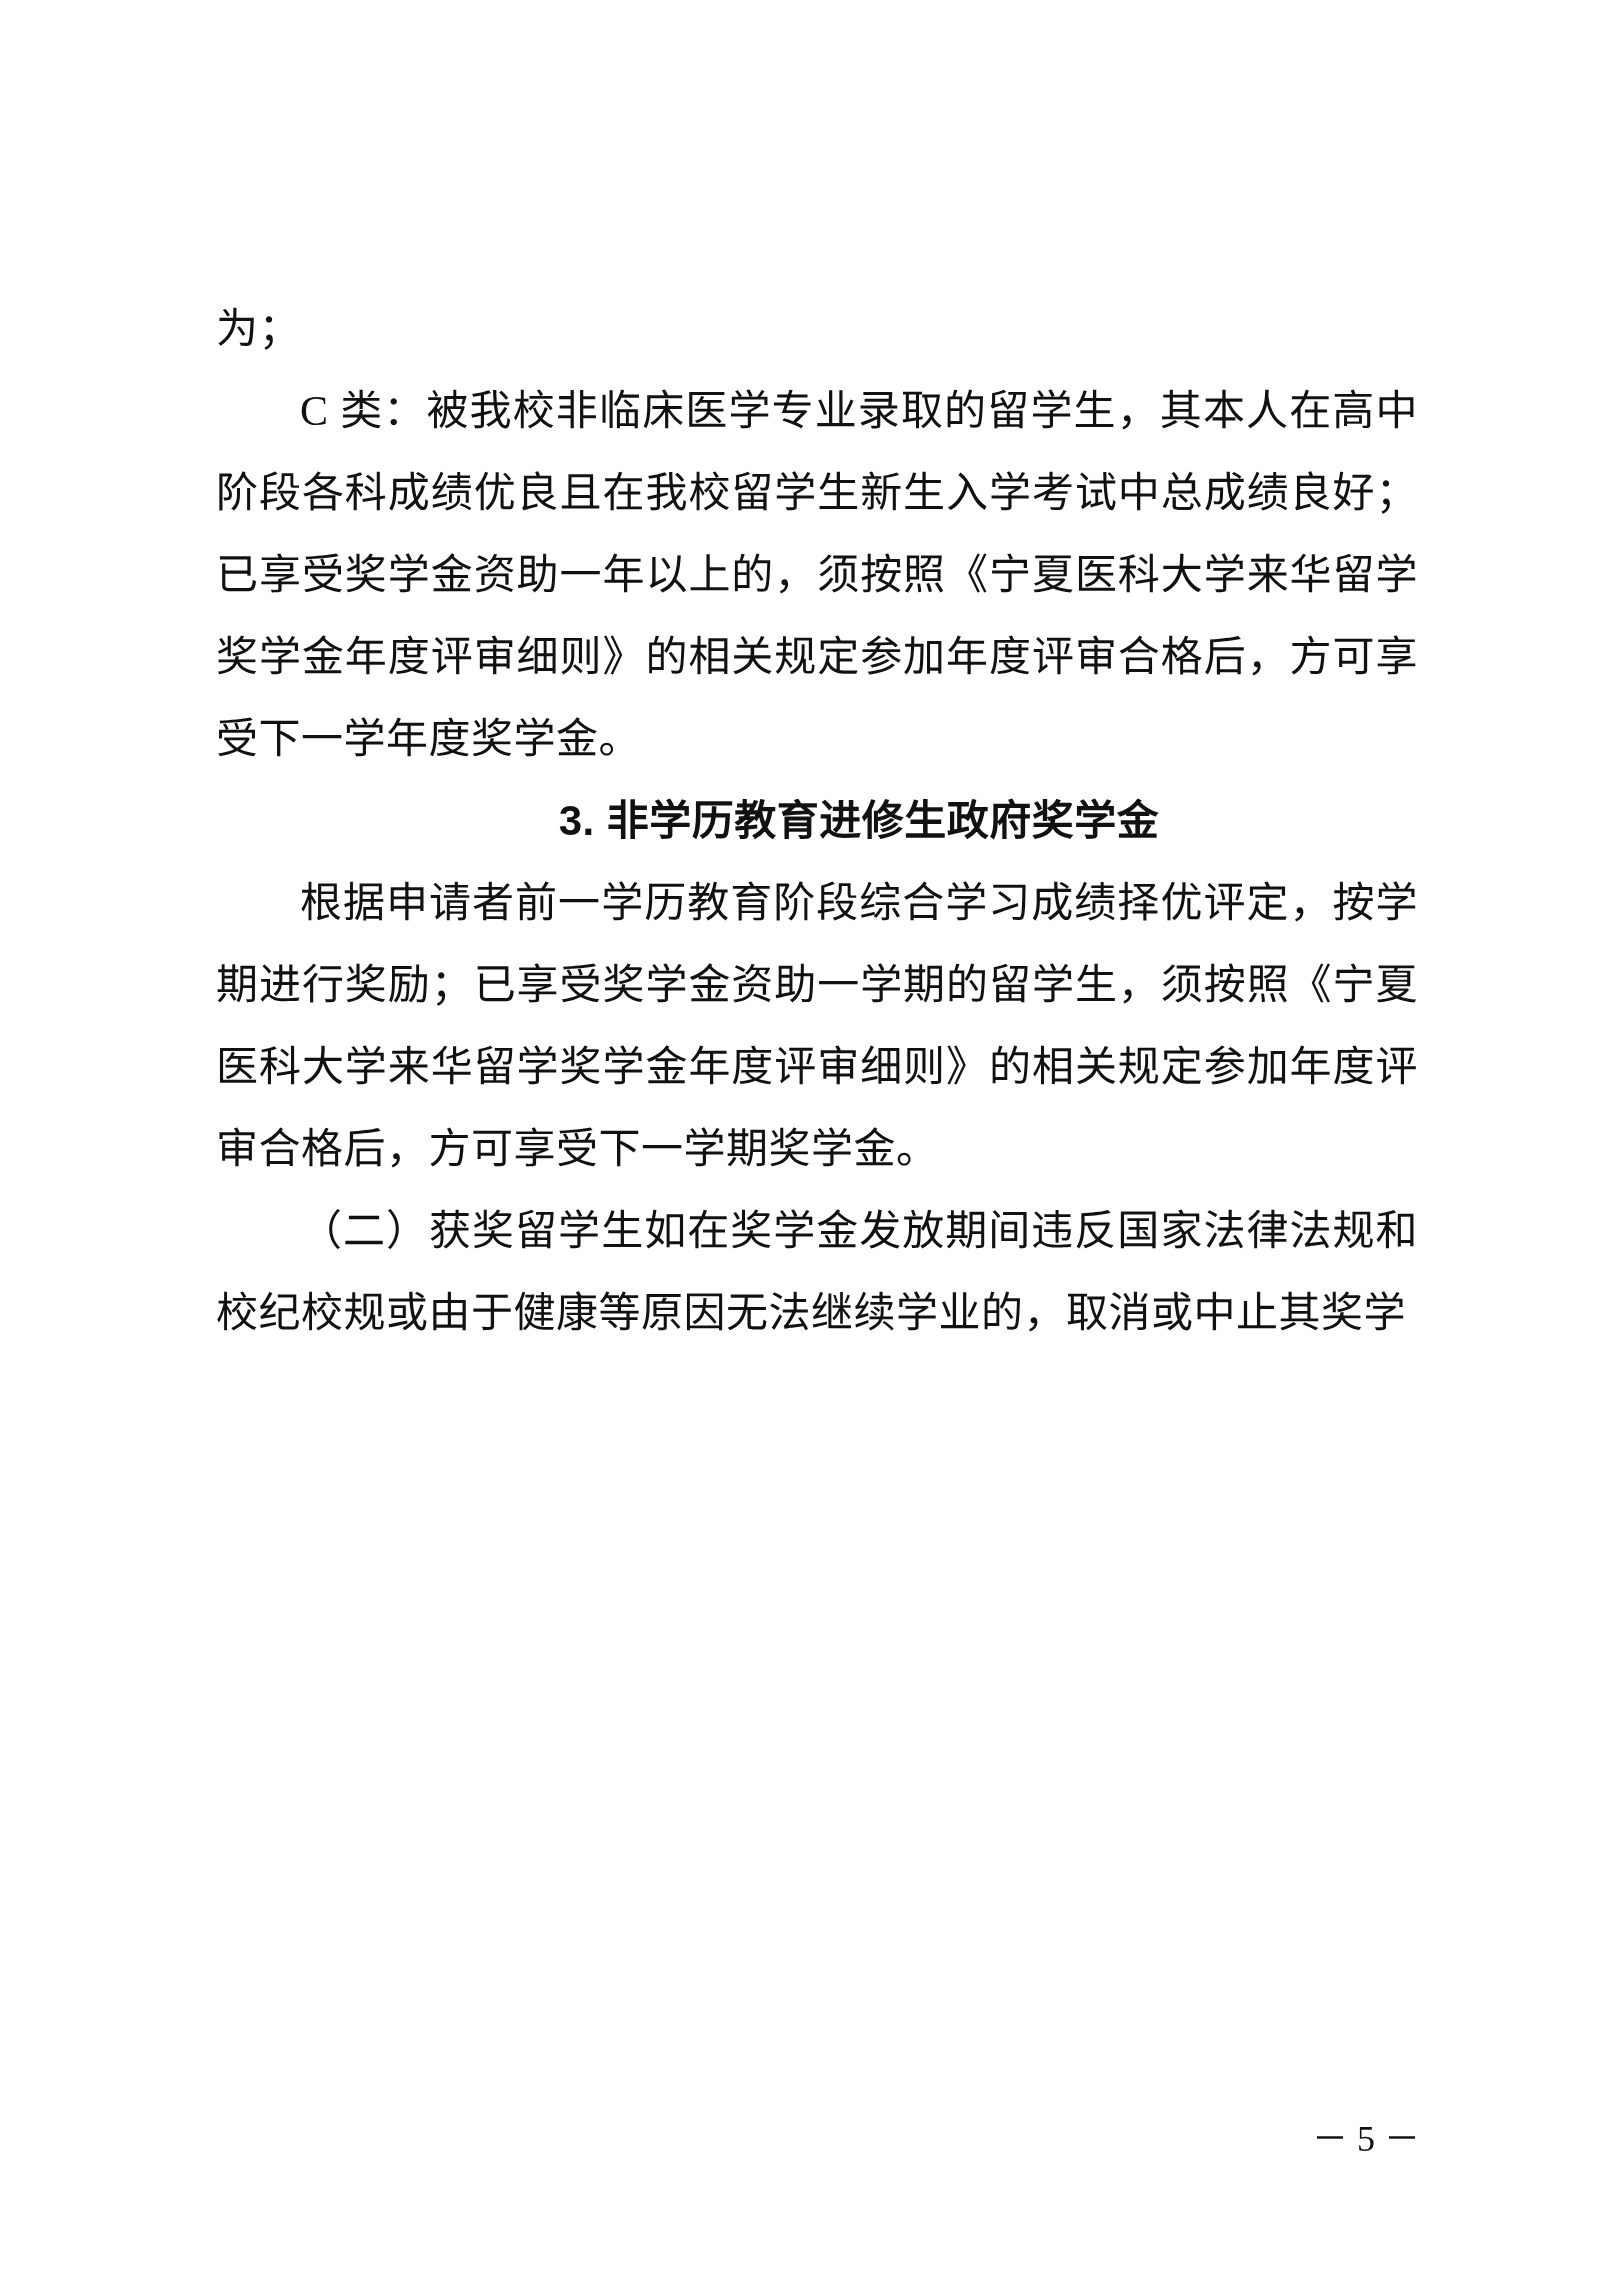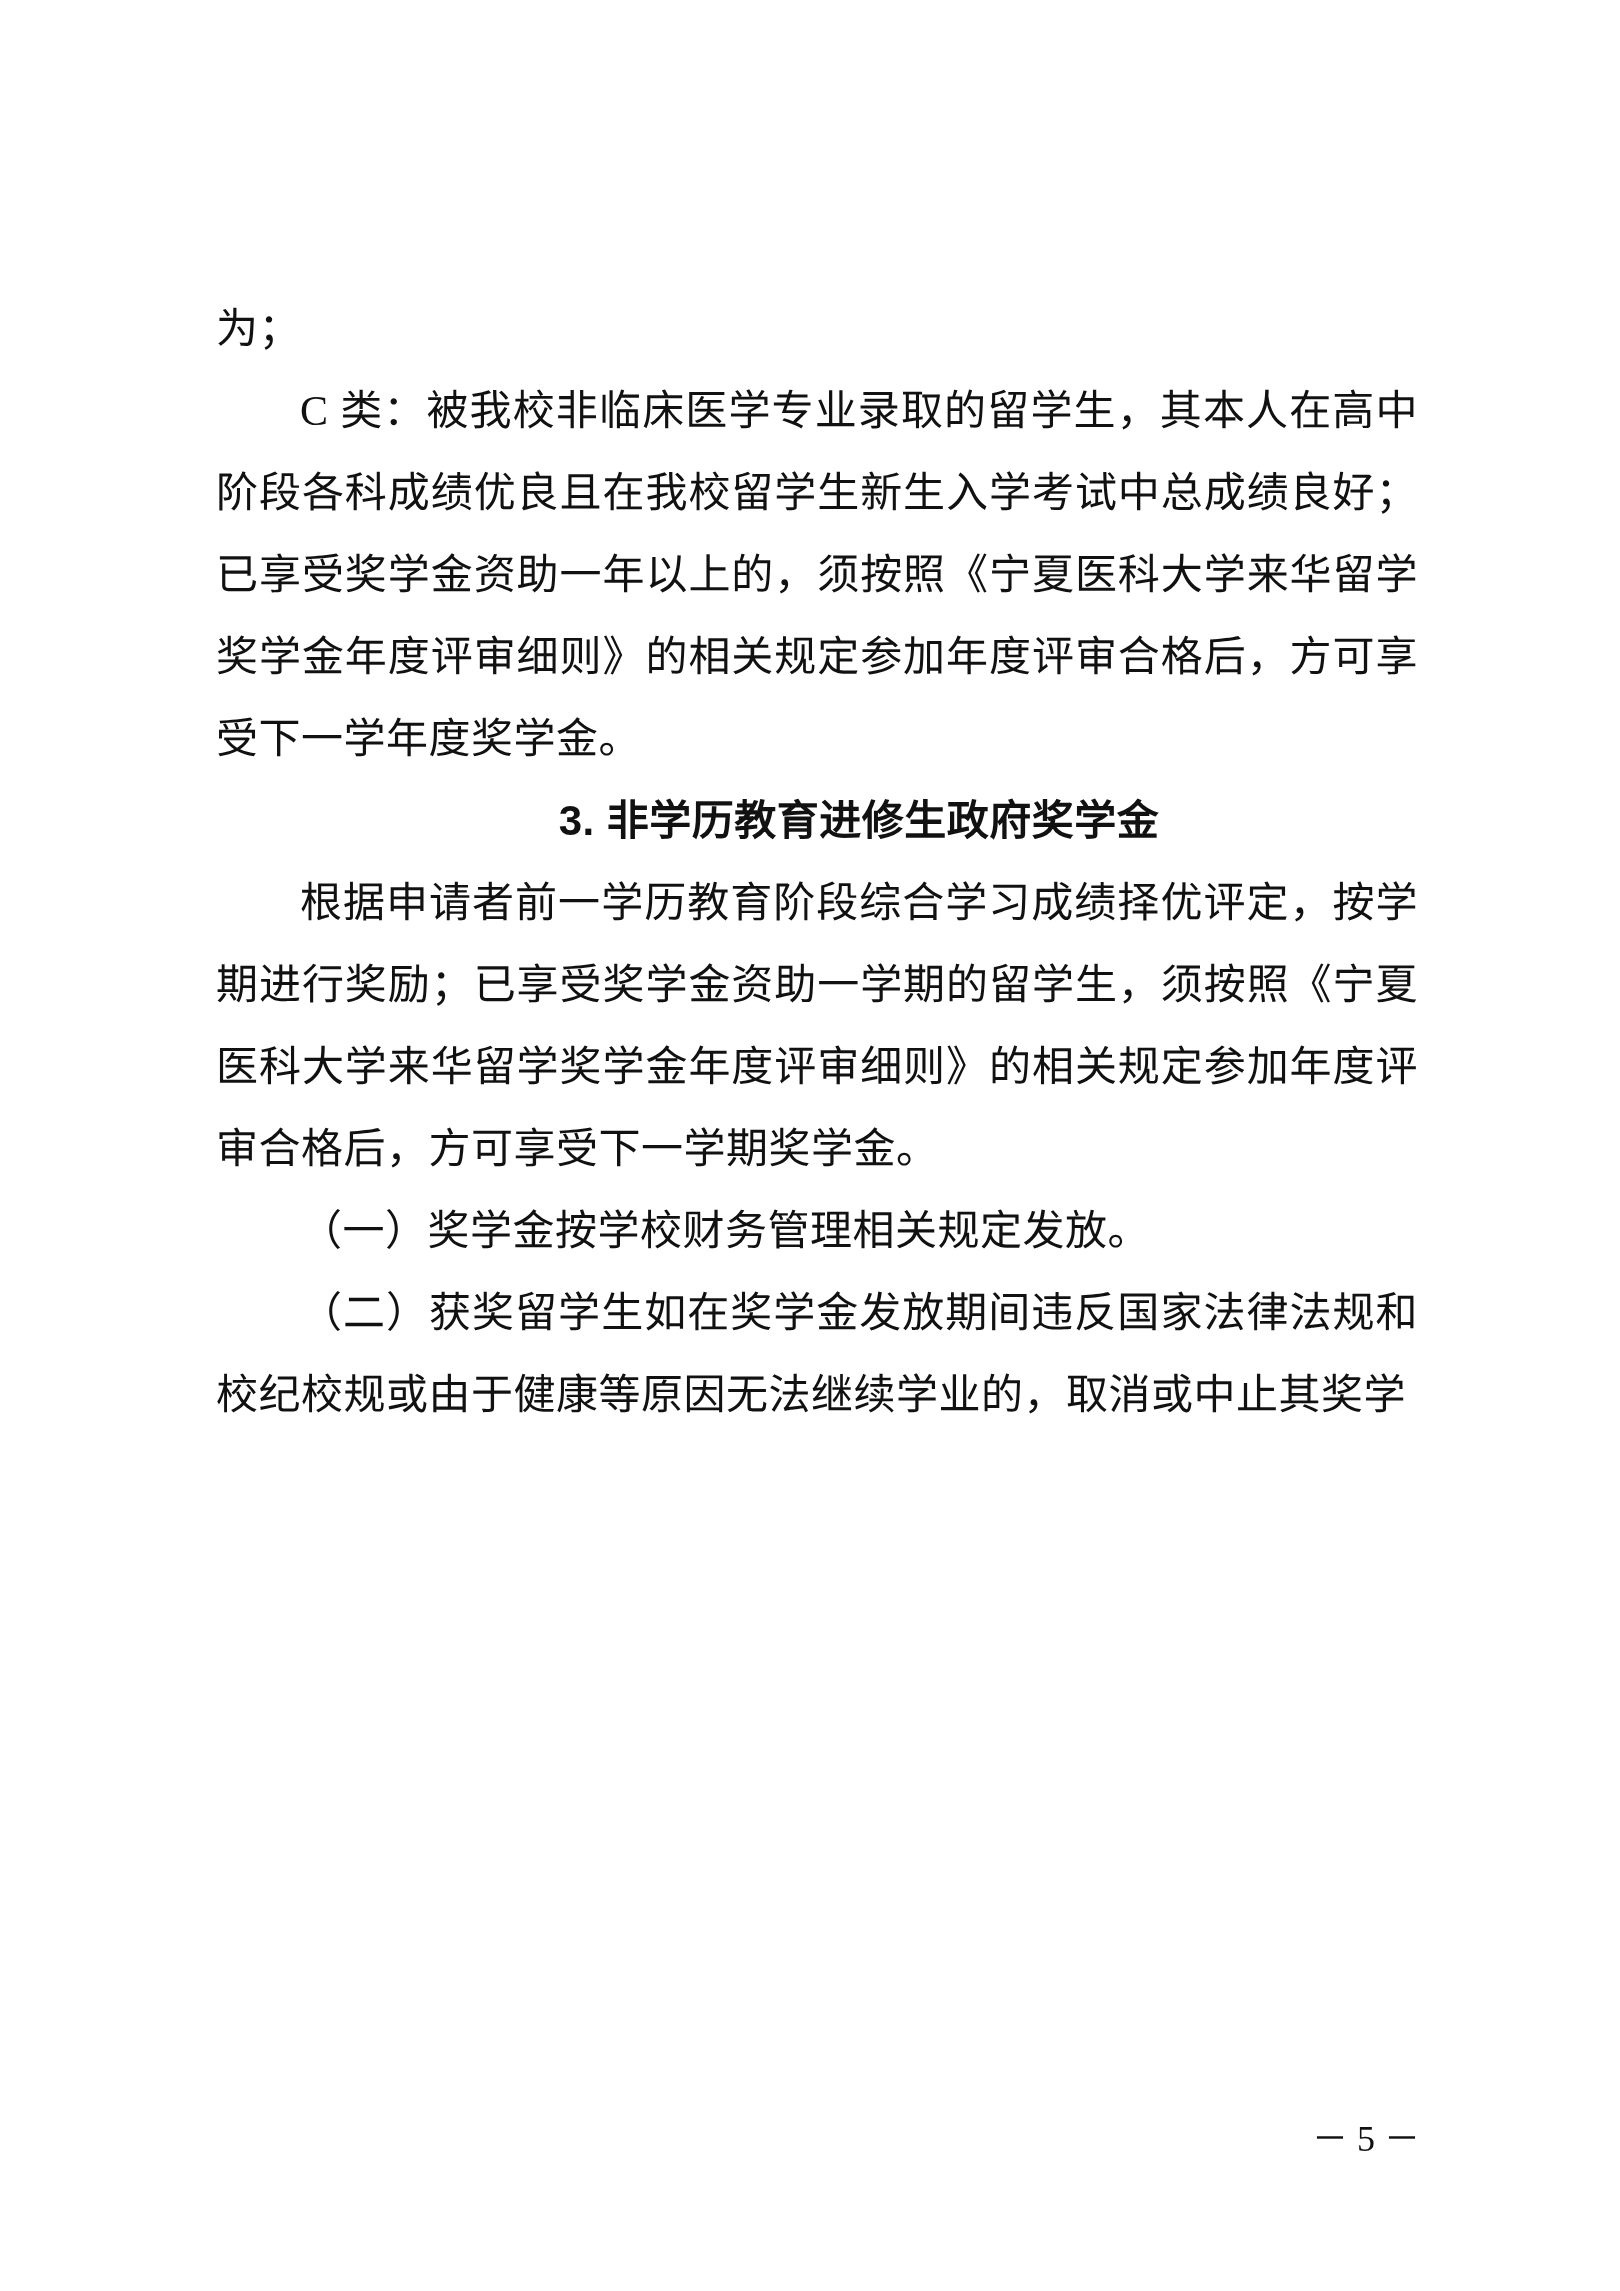--- a/index.html
+++ b/index.html
@@ -51,18 +51,17 @@
   }
 </style>
 </head>
 <body>
 
 <div class="page-content">
   <p class="para no-indent">为；</p>
   <p class="para">C 类：被我校非临床医学专业录取的留学生，其本人在高中阶段各科成绩优良且在我校留学生新生入学考试中总成绩良好；已享受奖学金资助一年以上的，须按照《宁夏医科大学来华留学奖学金年度评审细则》的相关规定参加年度评审合格后，方可享受下一学年度奖学金。</p>
   <p class="para heading">3. 非学历教育进修生政府奖学金</p>
   <p class="para">根据申请者前一学历教育阶段综合学习成绩择优评定，按学期进行奖励；已享受奖学金资助一学期的留学生，须按照《宁夏医科大学来华留学奖学金年度评审细则》的相关规定参加年度评审合格后，方可享受下一学期奖学金。</p>
-  <p class="para">（一）奖学金按学校财务管理相关规定发放。</p>
   <p class="para">（二）获奖留学生如在奖学金发放期间违反国家法律法规和校纪校规或由于健康等原因无法继续学业的，取消或中止其奖学</p>
 </div>
 
 <div class="page-footer">－ 5 －</div>
 
 
 </body></html>

